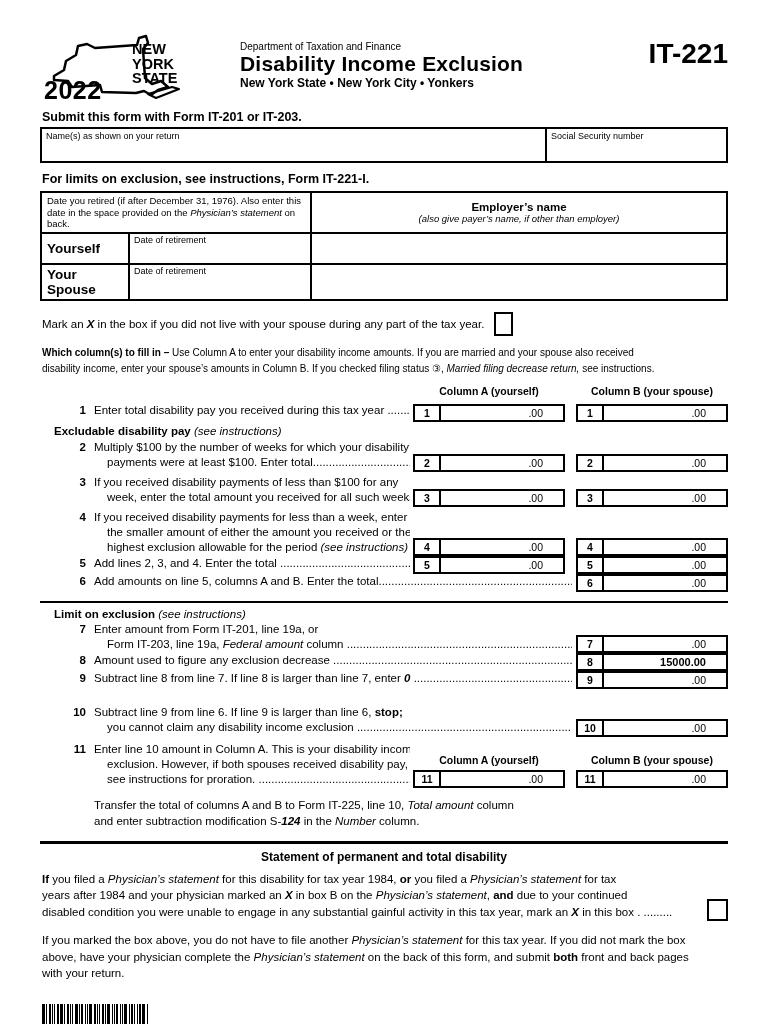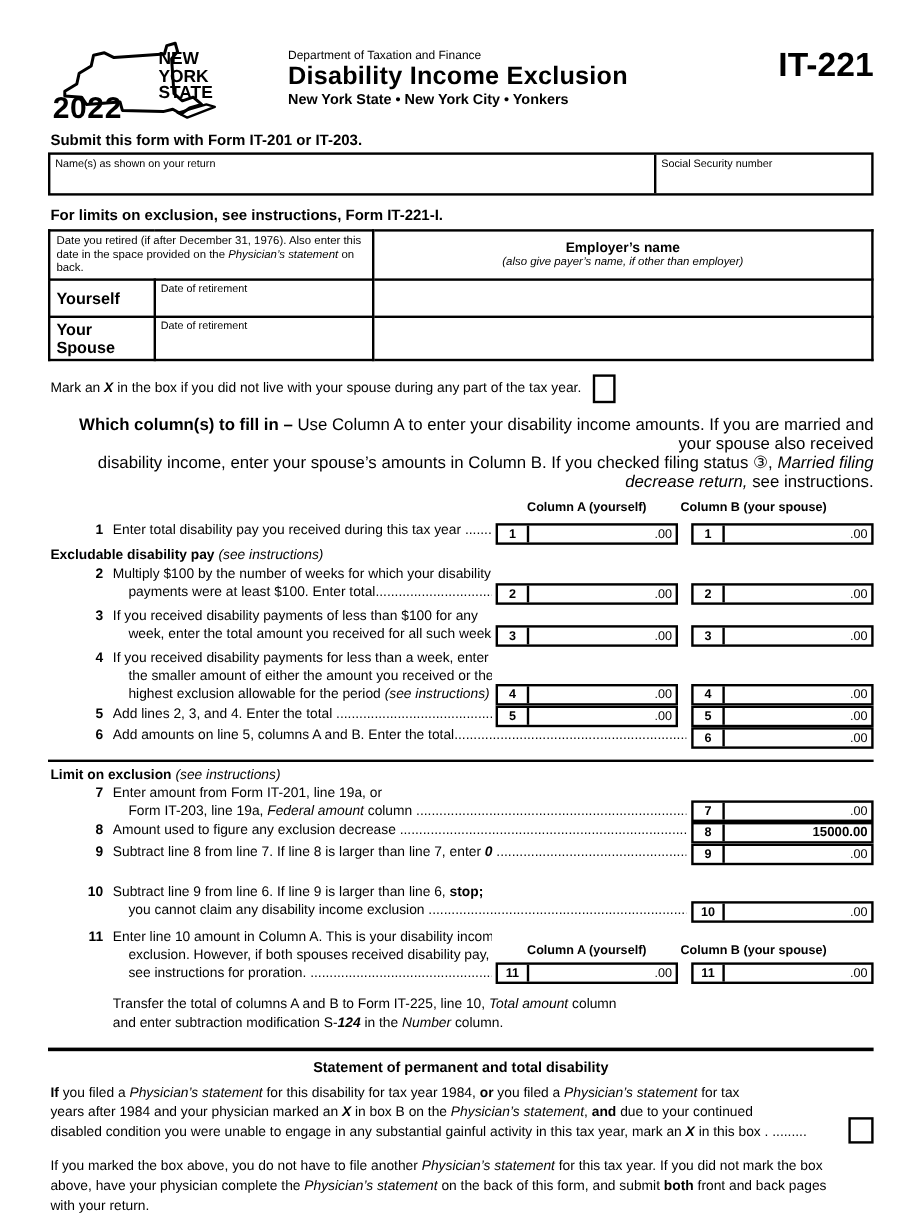--- a/index.html
+++ b/index.html
@@ -40,41 +40,41 @@
   .et { font-weight:bold; font-size:11.5px; }
   .es { font-style:italic; font-size:9.5px; }
   .who { font-weight:bold; font-size:13.5px; padding:2px 5px; vertical-align:middle; line-height:15px; width:88px; }
   .dcell { font-size:9px; vertical-align:top; padding:1px 4px; height:31px; width:182px; }
   .ecell { vertical-align:top; }
 
   
   .markx { margin:10px 0 8px 2px; font-size:11.5px; display:flex; align-items:center; height:26px; }
   .cb { display:inline-block; width:19px; height:24px; border:2px solid #000; margin-left:10px; flex:none; }
 
-  .whichcols { font-size:14px; line-height:16px; margin-left:2px;text-align:right; }
+  .whichcols { font-size:10px; line-height:16px; margin-left:2px; }
 
   
   .linesblock { position:relative; margin-top:8px; }
   .colheads { position:relative; height:14px; margin-bottom:4px; }
   .ch { position:absolute; font-size:10.5px; font-weight:bold; text-align:center; top:0; }
   .ch.a { left:373px; width:152px; }
-  .ch.b { left:512px; width:152px; }
+  .ch.b { left:536px; width:152px; }
 
   .lrow { position:relative; }
   .lnum { position:absolute; left:26px; top:1px; width:20px; text-align:right; font-weight:bold; font-size:11.5px; }
   .ltext { margin-left:54px; font-size:11.5px; line-height:15px; white-space:nowrap; overflow:hidden; padding-left:13px; text-indent:-13px; }
   .ab .ltext { width:316px; }
   .single .ltext { width:478px; }
-  .sechead { font-size:11.5px; margin:3px 0 2px 2px; }
+  .sechead { font-size:11.5px; margin:3px 0 2px 14px; }
 
   .abox { position:absolute; height:18px; bottom:0; border:2px solid #000; display:flex; background:#fff; }
   .abox.a { left:373px; width:152px; }
   .abox.b { left:536px; width:152px; }
   .abox .n { width:26px; border-right:2px solid #000; font-weight:bold; font-size:10.5px; display:flex; align-items:center; justify-content:center; }
-  .abox .v { flex:1; font-size:10.5px; display:flex; align-items:center; justify-content:flex-end; padding-right:3px; }
+  .abox .v { flex:1; font-size:10.5px; display:flex; align-items:center; justify-content:flex-end; padding-right:20px; }
   .abox .v.entered { font-weight:bold; font-size:11px; }
 
   .r1 { height:19px; }
   .r2, .r3 { height:32px; margin-top:3px; }
   .r4 { height:46px; margin-top:3px; }
   .r5 { height:18px; }
   .r6 { height:18px; }
   .rule { height:2.5px; background:#000; margin:9px 0 5px; }
   .r7 { height:31px; }
   .r8, .r9 { height:18px; }

